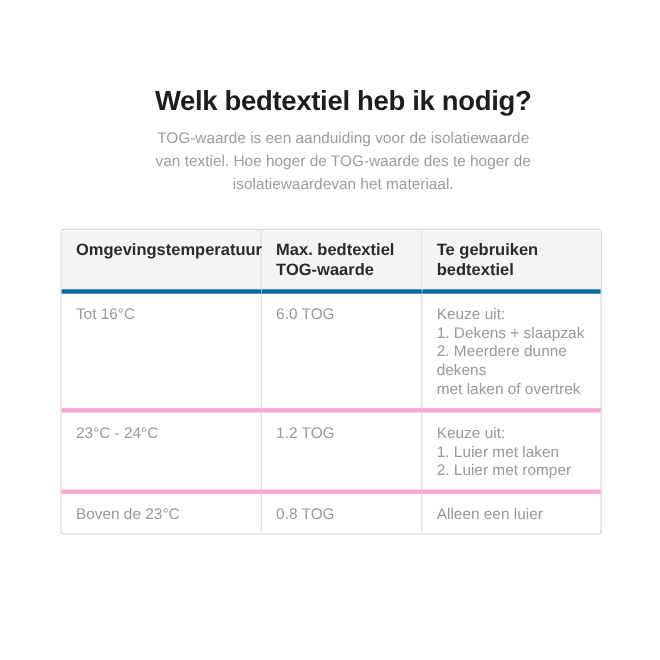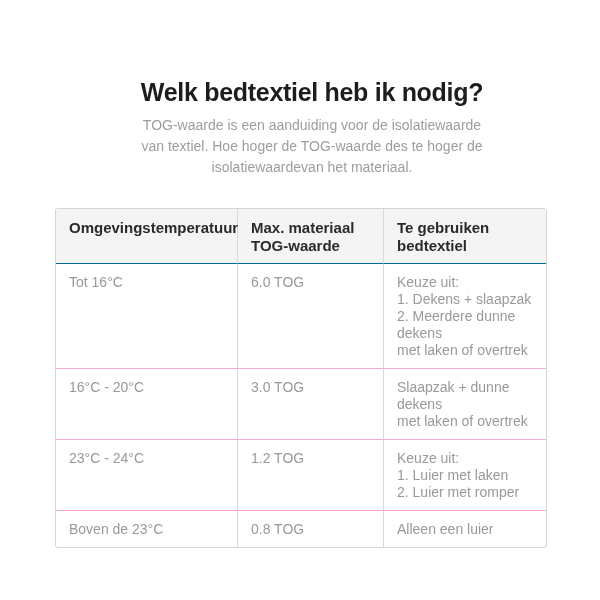--- a/index.html
+++ b/index.html
@@ -57,30 +57,30 @@
   .tog-table th {
     background: #f4f4f4;
     color: #2a2a2a;
     font-size: 15px;
     font-weight: 700;
     text-align: left;
     vertical-align: top;
     padding: 10px 12px 8px 13px;
     line-height: 18px;
     white-space: pre-line;
-    border-bottom: 1px solid #0369a1;
+    border-bottom: 4px solid #0369a1;
   }
   .tog-table td {
     color: #97999c;
     text-align: left;
     vertical-align: top;
     padding: 10px 12px 9px 13px;
     line-height: 17px;
     white-space: pre-line;
-    border-bottom: 1px solid #f9a8d4;
+    border-bottom: 4px solid #f9a8d4;
   }
   .tog-table th:not(:last-child),
   .tog-table td:not(:last-child) {
     border-right: 1px solid #d9d9d9;
   }
   .tog-table tbody tr:last-child td {
     border-bottom: none;
   }
 </style>
 </head>
@@ -96,39 +96,33 @@
 
   <table class="tog-table">
     <colgroup>
       <col class="c1">
         <col class="c2">
         <col class="c3">
     </colgroup>
     <thead>
       <tr>
         <th>Omgevingstemperatuur</th>
-        <th>Max. materiaal
+        <th>Max. bedtextiel
 TOG-waarde</th>
         <th>Te gebruiken
 bedtextiel</th>
       </tr>
     </thead>
     <tbody>
       <tr>
         <td>Tot 16°C</td>
         <td>6.0 TOG</td>
         <td>Keuze uit:
 1. Dekens + slaapzak
 2. Meerdere dunne dekens
-met laken of overtrek</td>
-      </tr>
-      <tr>
-        <td>16°C - 20°C</td>
-        <td>3.0 TOG</td>
-        <td>Slaapzak + dunne dekens
 met laken of overtrek</td>
       </tr>
       <tr>
         <td>23°C - 24°C</td>
         <td>1.2 TOG</td>
         <td>Keuze uit:
 1. Luier met laken
 2. Luier met romper</td>
       </tr>
       <tr>

